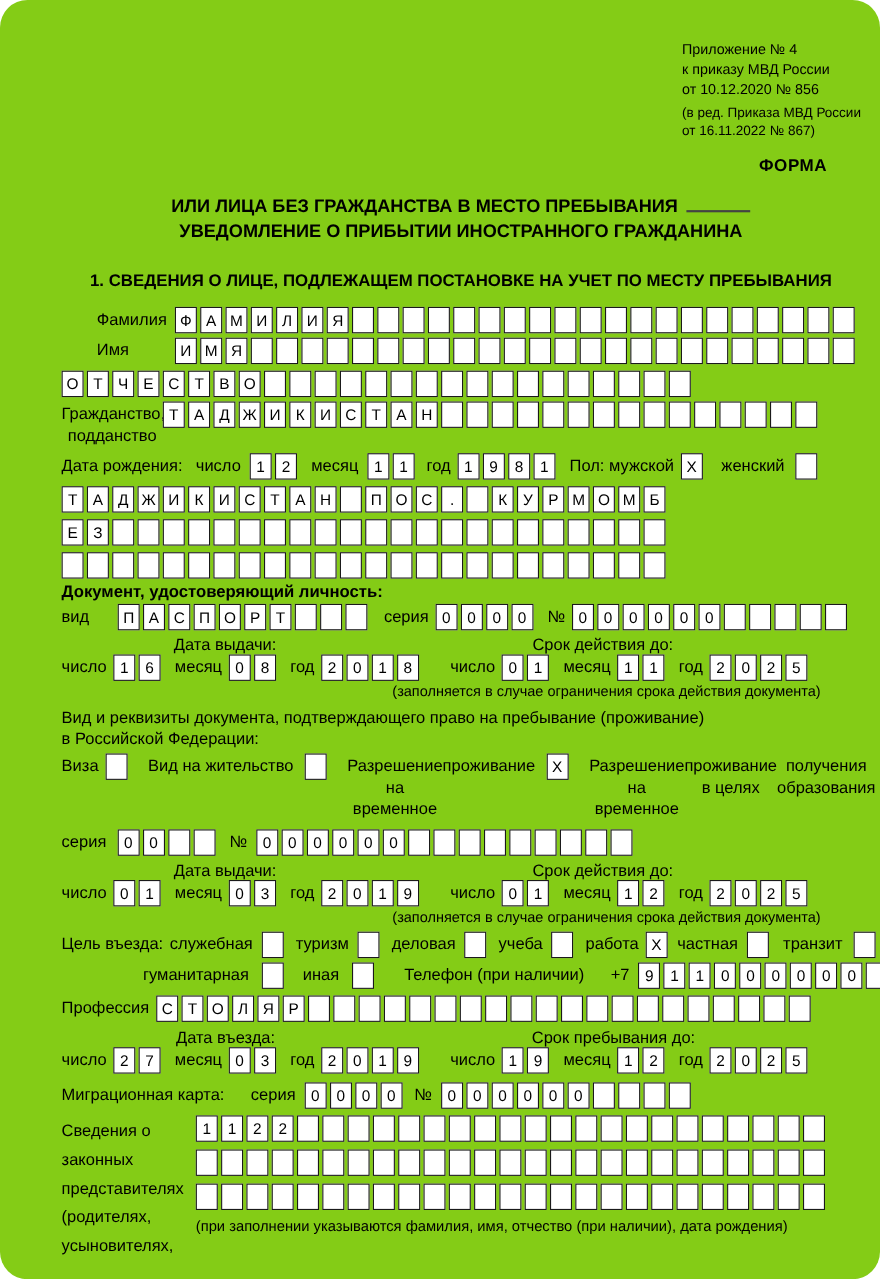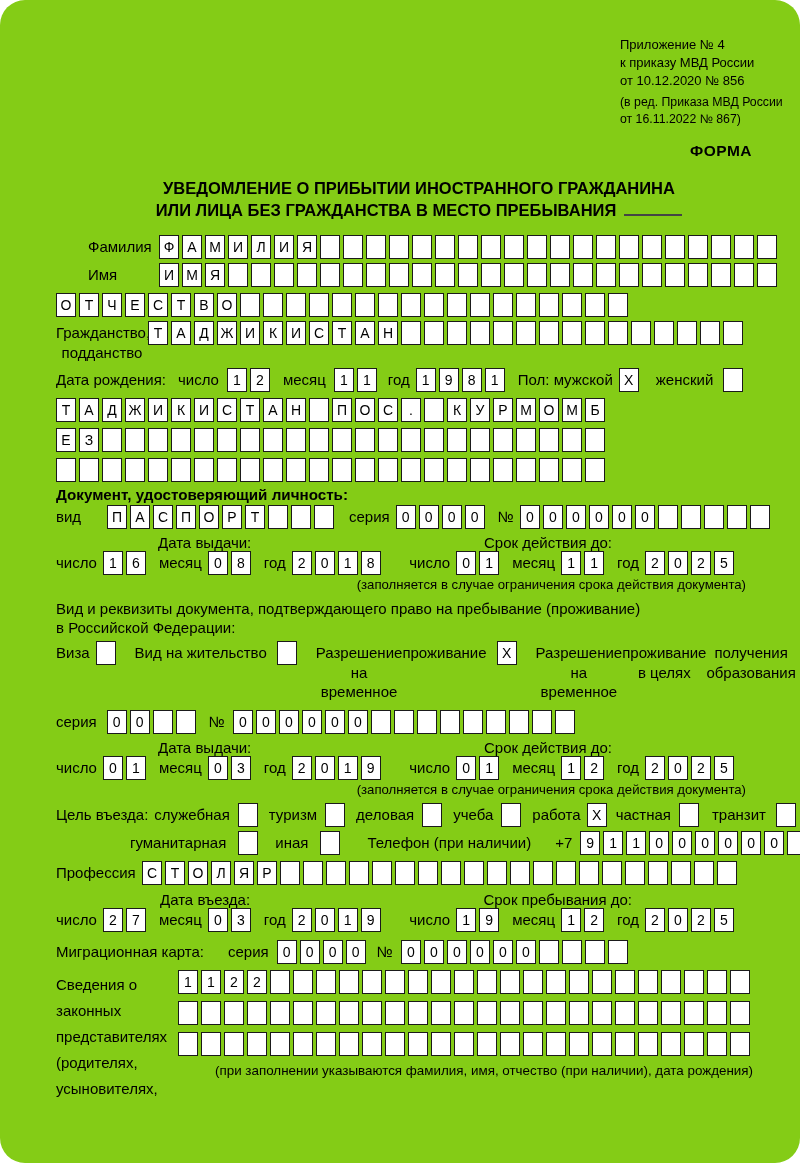--- a/index.html
+++ b/index.html
@@ -59,44 +59,45 @@
   .dg .boxes { margin-right:10px; }
   .dg.right { margin-left:auto; margin-right:45px; }
   .dg.right .boxes:last-child { margin-right:0; }
 
   .limit-note { text-align:right; font-size:13.2px; margin-right:36px; margin-top:2px; }
 
   .opt { display:inline-flex; align-items:flex-start; }
   .optlines { display:inline-flex; text-align:center; font-size:15px; line-height:19.5px; padding-top:2px; }
   .indent74 { margin-left:74px; }
 
-  .rep-note { font-size:13.4px; margin-top:7px; text-align:right; }
+  .rep-note { font-size:13.4px; margin-top:7px; text-align:left; }
 </style>
 </head>
 <body>
 
 <div class="page">
 
   <div class="appendix">
     <div>Приложение № 4</div>
     <div>к приказу МВД России</div>
     <div>от 10.12.2020 № 856</div>
     <div class="small first">(в ред. Приказа МВД России</div>
     <div class="small">от 16.11.2022 № 867)</div>
   </div>
 
   <div class="forma">ФОРМА</div>
 
   <div class="title">
-    <div>УВЕДОМЛЕНИЕ О ПРИБЫТИИ ИНОСТРАННОГО ГРАЖДАНИНА</div>
     <div>
       <span>ИЛИ ЛИЦА БЕЗ ГРАЖДАНСТВА В МЕСТО ПРЕБЫВАНИЯ</span><span class="blank"></span>
     </div>
-  </div>
-
+    <div>УВЕДОМЛЕНИЕ О ПРИБЫТИИ ИНОСТРАННОГО ГРАЖДАНИНА</div>
+  </div>
+
+  <div class="sec1">1. СВЕДЕНИЯ О ЛИЦЕ, ПОДЛЕЖАЩЕМ ПОСТАНОВКЕ НА УЧЕТ ПО МЕСТУ ПРЕБЫВАНИЯ</div>
 
   <div class="frow mt14">
     <span class="lbl w-surname">Фамилия</span>
     <span class="boxes">
         <span class="box">Ф</span>
         <span class="box">А</span>
         <span class="box">М</span>
         <span class="box">И</span>
         <span class="box">Л</span>
         <span class="box">И</span>

